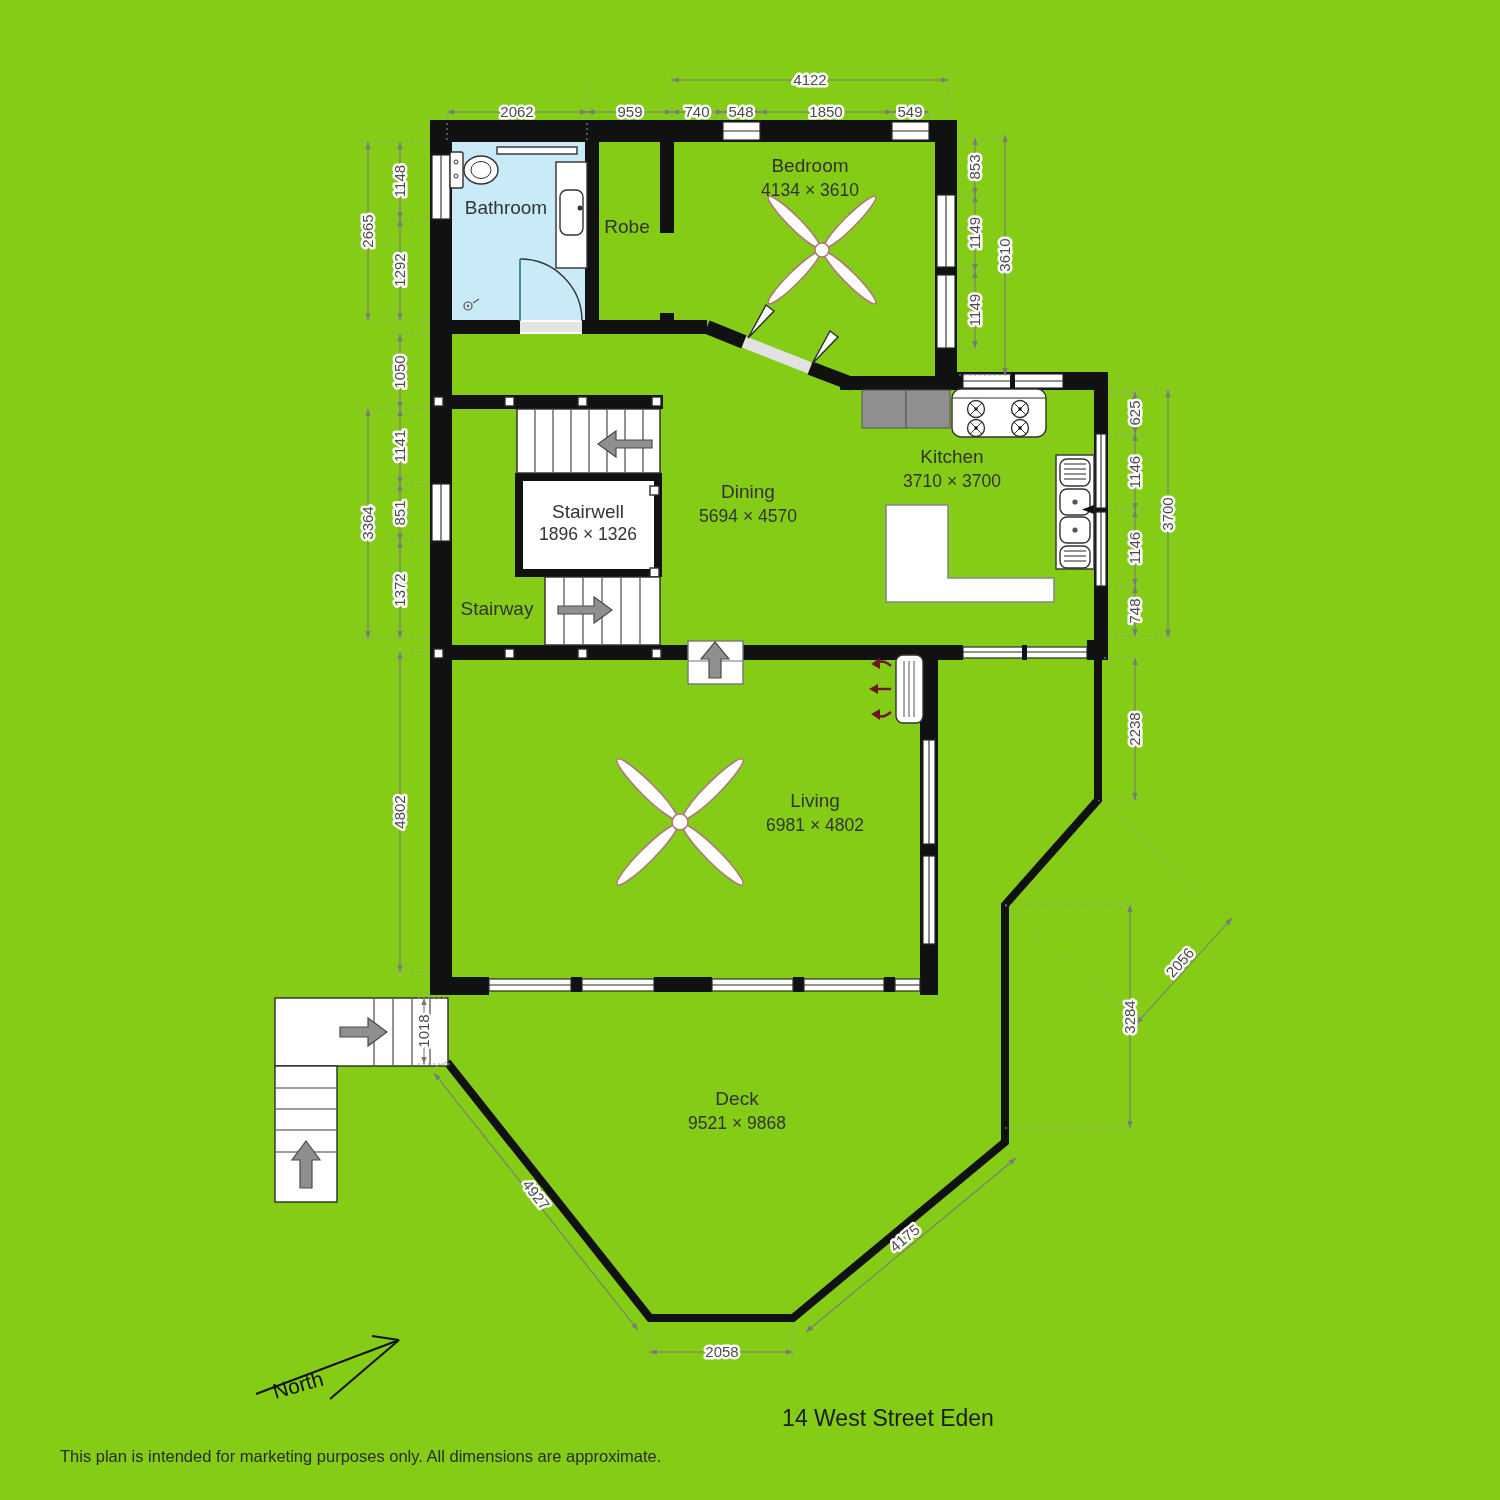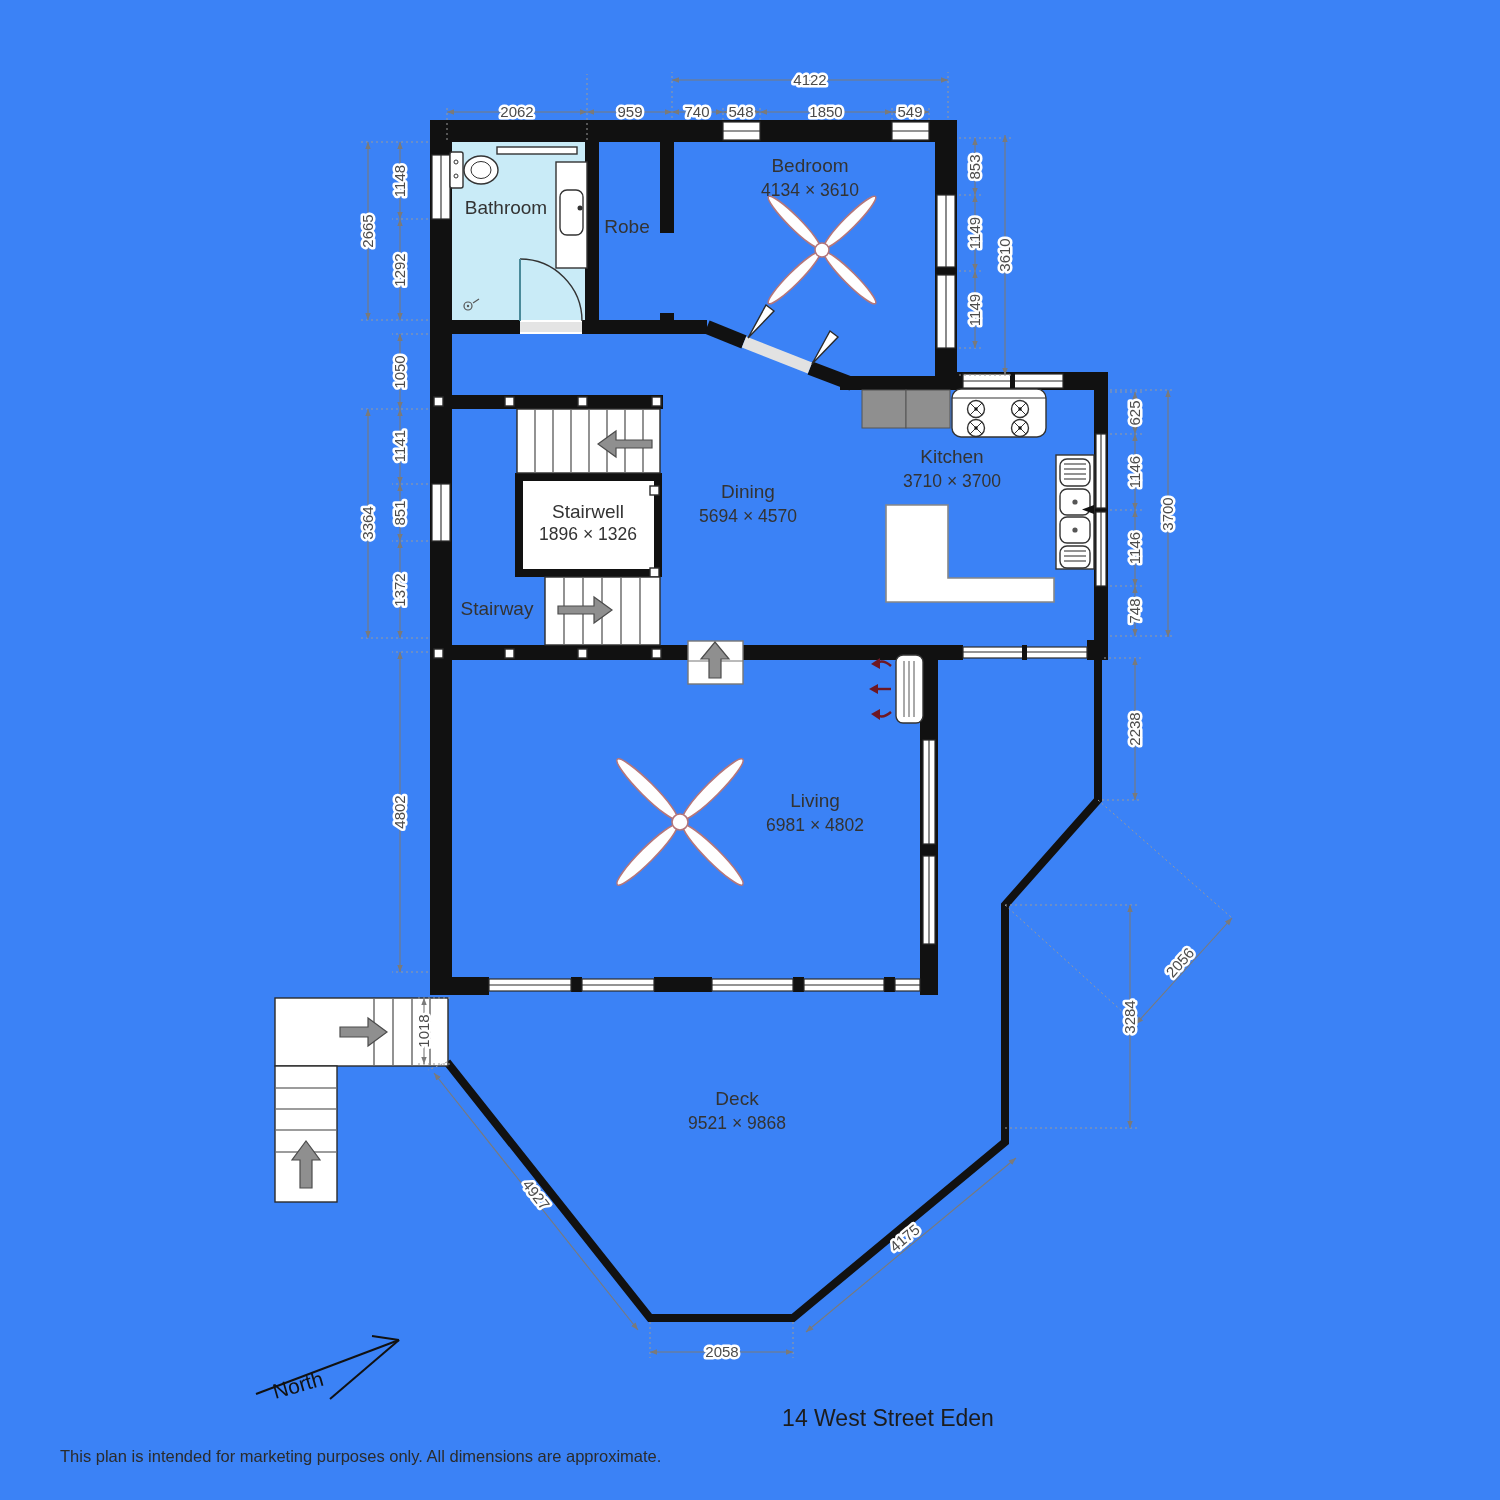--- a/index.html
+++ b/index.html
@@ -1,16 +1,16 @@
 <!DOCTYPE html>
 <html><head>
 <meta charset="utf-8">
 <style>
   html,body{margin:0;padding:0;background:#ffffff;}
-  .page{width:1500px;height:1500px;position:relative;background:#3b82f6;}
+  .page{width:1500px;height:1500px;position:relative;background:#84cc16;}
   svg{display:block;font-family:"Liberation Sans",sans-serif;}
   .wall{fill:#111;stroke:none;}
   .wline{stroke:#111;stroke-width:14;stroke-linecap:butt;}
   .thin{fill:#fff;stroke:#2b2b2b;stroke-width:1.4;}
   .tread{stroke:#3a3a3a;stroke-width:1.1;}
   .glz{stroke:#2b2b2b;stroke-width:1.1;}
   .win{fill:#fff;stroke:#2b2b2b;stroke-width:1.2;}
   .thr{fill:#e4e4e4;}
   .ext{stroke:#9a9a9a;stroke-width:1;stroke-dasharray:2 3;fill:none;}
   .dim{stroke:#7a7a7a;stroke-width:1.1;fill:none;}

